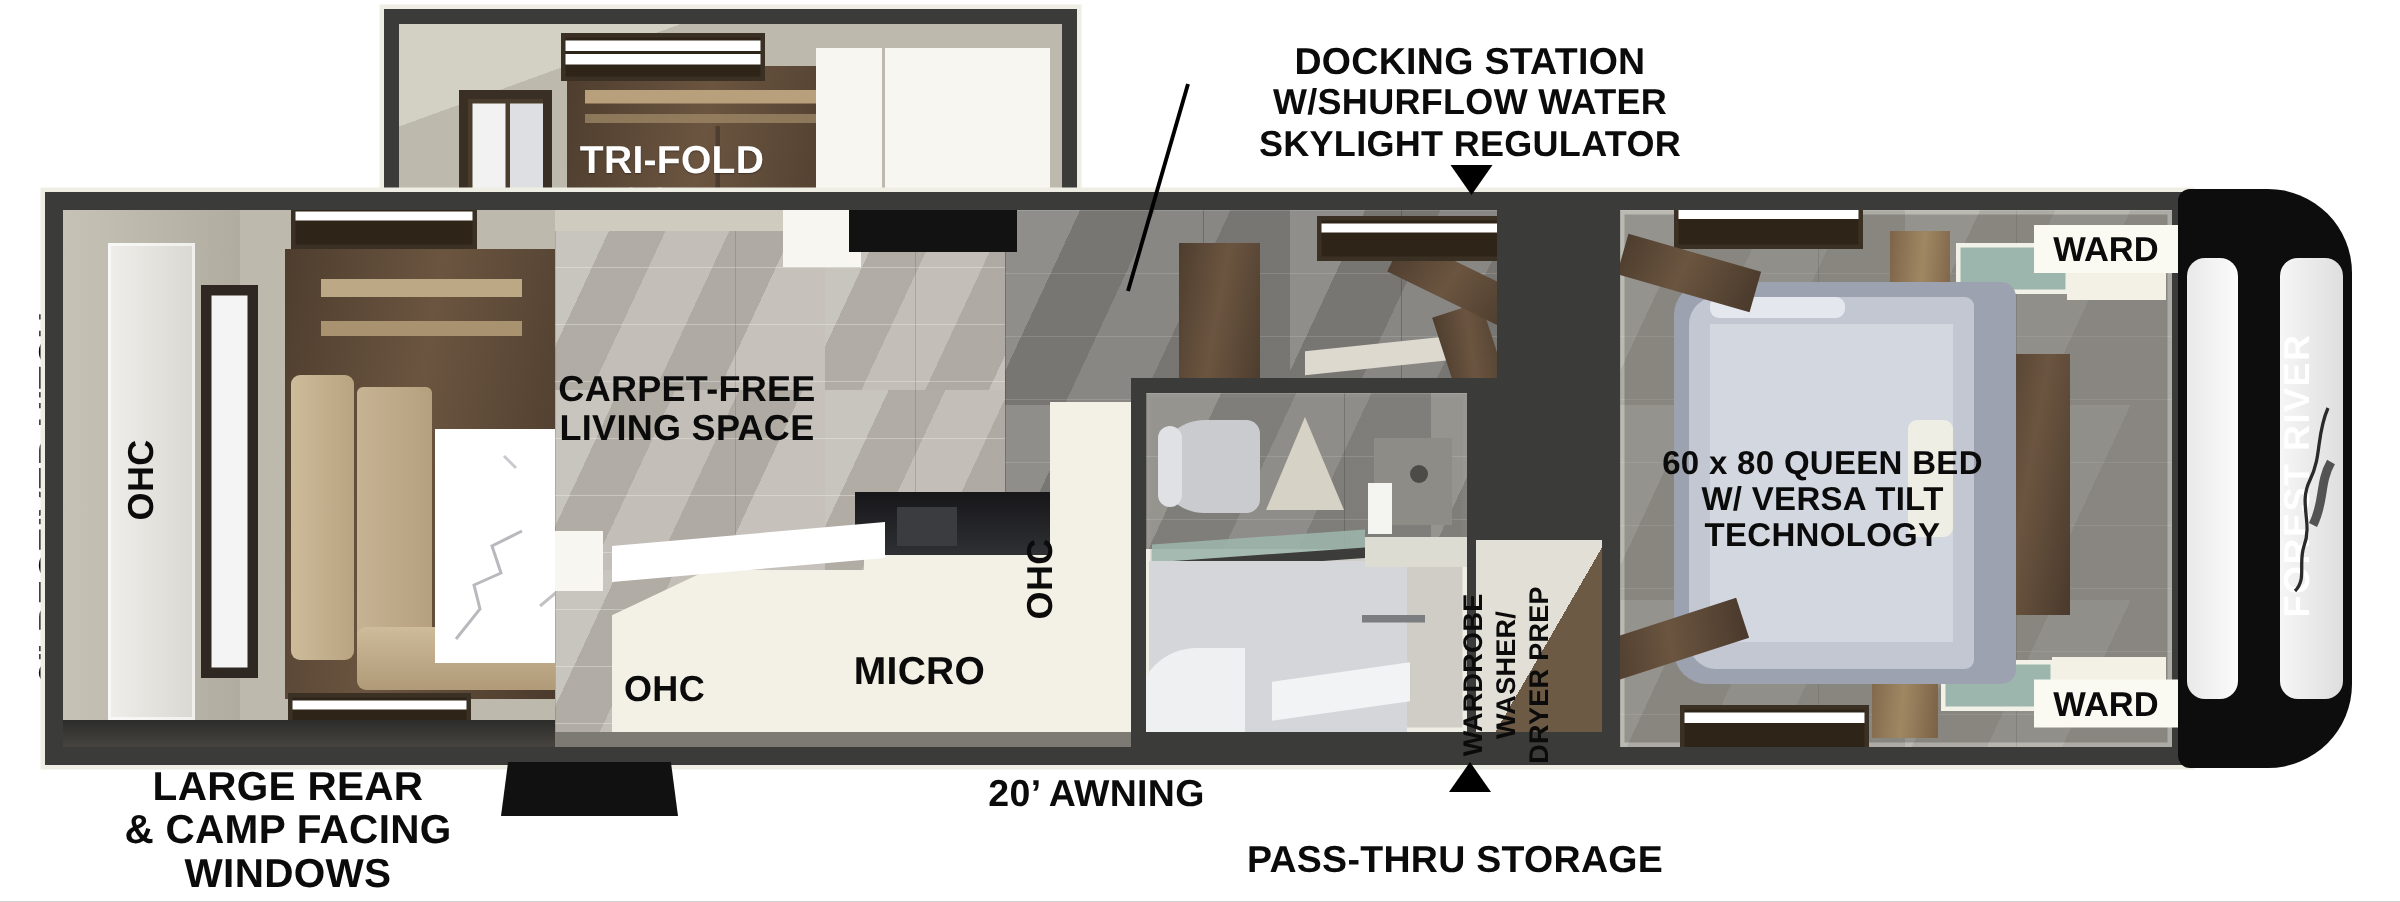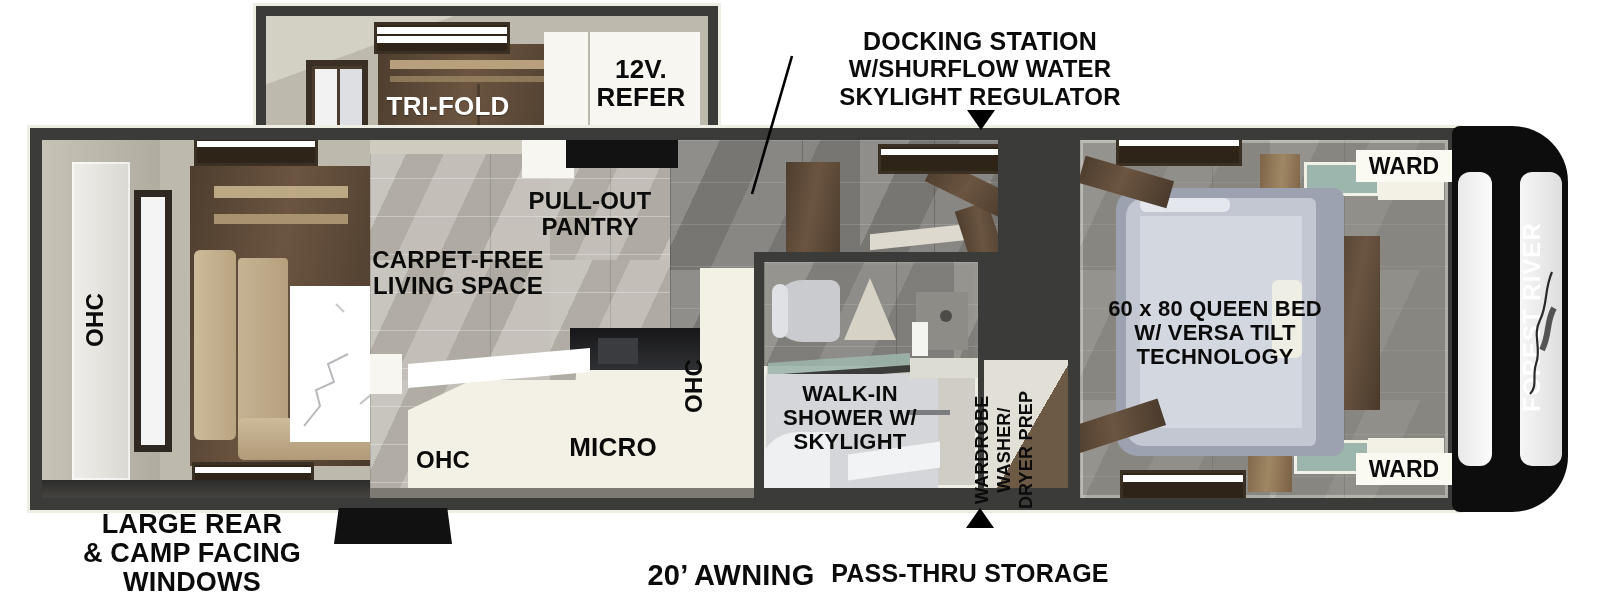--- a/index.html
+++ b/index.html
@@ -94,22 +94,20 @@
 
       <div class="abs cab-white" style="left:278px;top:16px;width:44px;height:104px;"></div>
       <div class="abs cab-white" style="left:324px;top:16px;width:110px;height:108px;"></div>
       <div class="abs blk" style="left:320px;top:118px;width:122px;height:14px;"></div>
     </div>
   </div>
 
   <div class="lbl white" style="left:368px;top:92px;width:160px;font-size:26px;">TRI-FOLD
 SOFA</div>
 
-  <div class="lbl" style="left:576px;top:55px;width:130px;font-size:26px;">12V.
-REFER</div>
 
   <div class="shell" style="left:30px;top:128px;width:1430px;height:382px;">
 
     <div class="inner" style="left:12px;top:12px;width:328px;height:358px;background:#bdb9ad;">
 
       <div class="abs wall-warm" style="left:0;top:0;width:118px;height:358px;background:linear-gradient(90deg,#c6c2b6,#b0aca0);"></div>
 
       <div class="abs" style="left:30px;top:22px;width:58px;height:318px;background:linear-gradient(90deg,#efeeea,#d9d8d2);box-shadow:inset 0 0 0 2px rgba(255,255,255,.6);"></div>
 
       <div class="abs" style="left:92px;top:50px;width:38px;height:262px;background:#f4f4f4;border:7px solid #2f2822;box-sizing:border-box;"></div>
@@ -255,42 +253,37 @@
 
   <div class="lbl" style="left:820px;top:56px;width:320px;font-size:24px;">W/SHURFLOW WATER</div>
   <div class="lbl" style="left:820px;top:28px;width:320px;font-size:25px;">DOCKING STATION</div>
   <div class="lbl" style="left:820px;top:84px;width:320px;font-size:24px;">SKYLIGHT REGULATOR</div>
   <div class="abs" style="left:967px;top:110px;width:0;height:0;border-left:14px solid transparent;border-right:14px solid transparent;border-top:20px solid #000;"></div>
 
   <div class="lbl" style="left:48px;top:510px;width:288px;font-size:27px;">LARGE REAR
 &amp; CAMP FACING
 WINDOWS</div>
 
-  <div class="lbl" style="left:618px;top:516px;width:226px;font-size:29px;margin-top:44px;">20’ AWNING</div>
+  <div class="lbl" style="left:618px;top:516px;width:226px;font-size:25px;">20’ AWNING</div>
 
   <div class="abs" style="left:966px;top:508px;width:0;height:0;border-left:14px solid transparent;border-right:14px solid transparent;border-bottom:20px solid #000;"></div>
   <div class="lbl" style="left:820px;top:560px;width:300px;font-size:25px;">PASS-THRU STORAGE</div>
 
-  <div class="lbl" style="left:506px;top:188px;width:168px;font-size:24px;">PULL-OUT
-PANTRY</div>
 
   <div class="lbl" style="left:362px;top:232px;width:192px;font-size:24px;margin-top:15px;">CARPET-FREE
 LIVING SPACE</div>
 
   <div class="lbl rot90" style="left:45px;top:307px;width:100px;font-size:24px;">OHC</div>
 
   <div class="lbl" style="left:395px;top:447px;width:96px;font-size:24px;">OHC</div>
 
   <div class="lbl" style="left:553px;top:433px;width:120px;font-size:26px;">MICRO</div>
 
   <div class="lbl rot90" style="left:644px;top:373px;width:100px;font-size:24px;">OHC</div>
 
-  <div class="lbl" style="left:762px;top:382px;width:176px;font-size:22px;">WALK-IN
-SHOWER W/
-SKYLIGHT</div>
 
   <div class="lbl rot90" style="left:930px;top:417px;width:150px;font-size:18px;line-height:1.22;">WARDROBE
 WASHER/
 DRYER PREP</div>
 
   <div class="lbl" style="left:1092px;top:297px;width:246px;font-size:22px;">60 x 80 QUEEN BED
 W/ VERSA TILT
 TECHNOLOGY</div>
 
   <div class="chip" style="left:1356px;top:150px;width:96px;height:32px;font-size:23px;">WARD</div>

